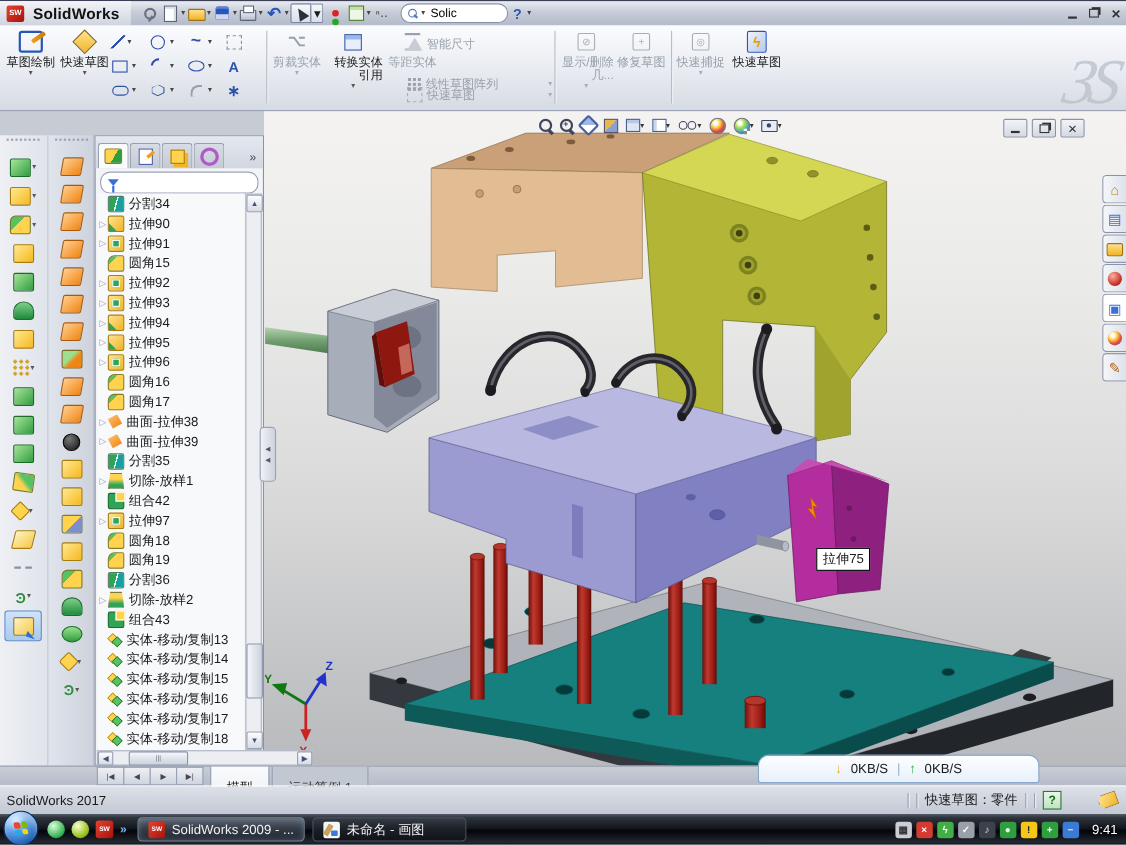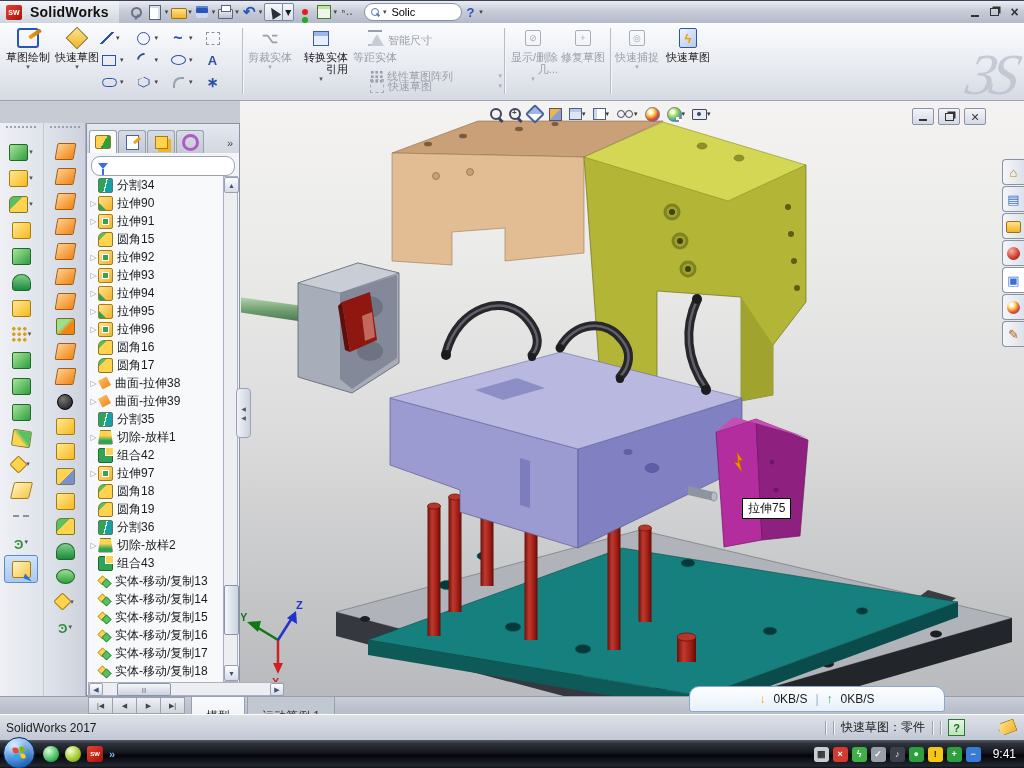--- a/index.html
+++ b/index.html
@@ -1043,20 +1043,30 @@
         <span style="background:#28a8ea"></span>
           <span style="background:#ffd400"></span>
       </span>
     </div>
     <div id="quicklaunch">
         <span class="ql ql-messenger"></span>
         <span class="ql ql-launcher"></span>
         <span class="ql ql-solidworks">SW</span>
         <span class="qlmore">»</span>
       </div>
+    <div id="taskbtns" style="display:flex;align-items:center;">
+        <div class="taskbtn active">
+          <span class="tbico solidworks">SW</span>
+          <span>SolidWorks 2009 - ...</span>
+        </div>
+        <div class="taskbtn">
+          <span class="tbico paint"></span>
+          <span>未命名 - 画图</span>
+        </div>
+      </div>
     <div id="tray">
         <span class="tri" style="background: rgb(201, 205, 212); color: rgb(51, 51, 51);">▦</span>
         <span class="tri" style="background: rgb(210, 59, 47); color: rgb(255, 255, 255);">×</span>
         <span class="tri" style="background: rgb(63, 175, 70); color: rgb(255, 255, 255);">ϟ</span>
         <span class="tri" style="background: rgb(154, 160, 168); color: rgb(255, 255, 255);">✓</span>
         <span class="tri" style="background: rgb(60, 66, 76); color: rgb(221, 221, 221);">♪</span>
         <span class="tri" style="background: rgb(47, 158, 63); color: rgb(221, 255, 221);">●</span>
         <span class="tri" style="background: rgb(245, 197, 24); color: rgb(34, 34, 34);">!</span>
         <span class="tri" style="background: rgb(47, 158, 63); color: rgb(255, 255, 255);">+</span>
         <span class="tri" style="background: rgb(58, 123, 213); color: rgb(255, 221, 221);">−</span>

